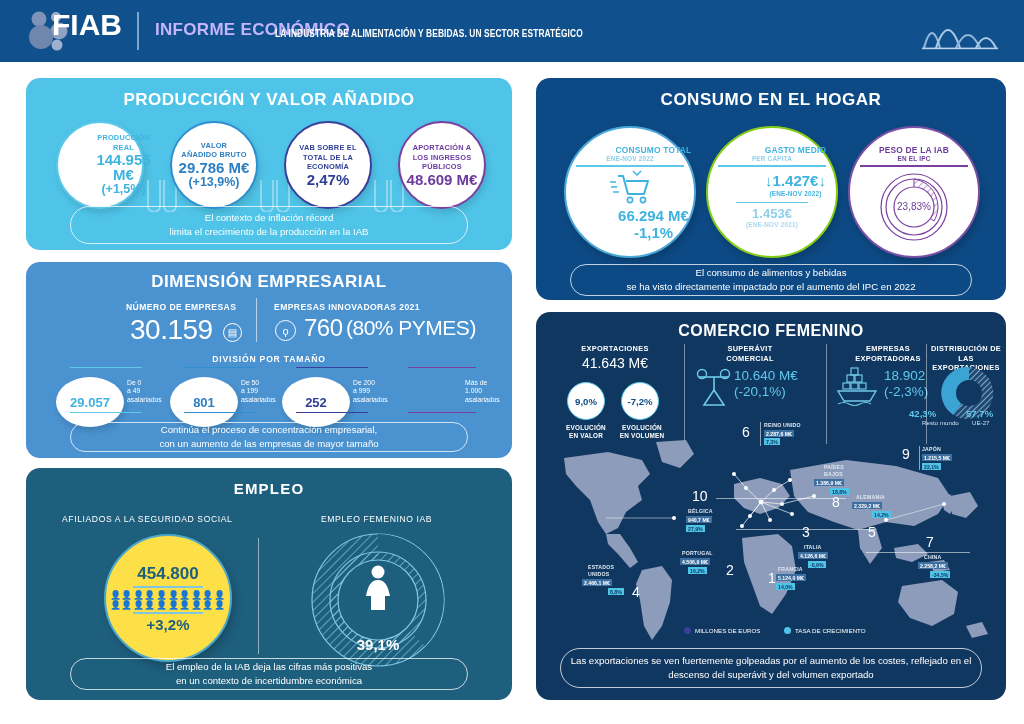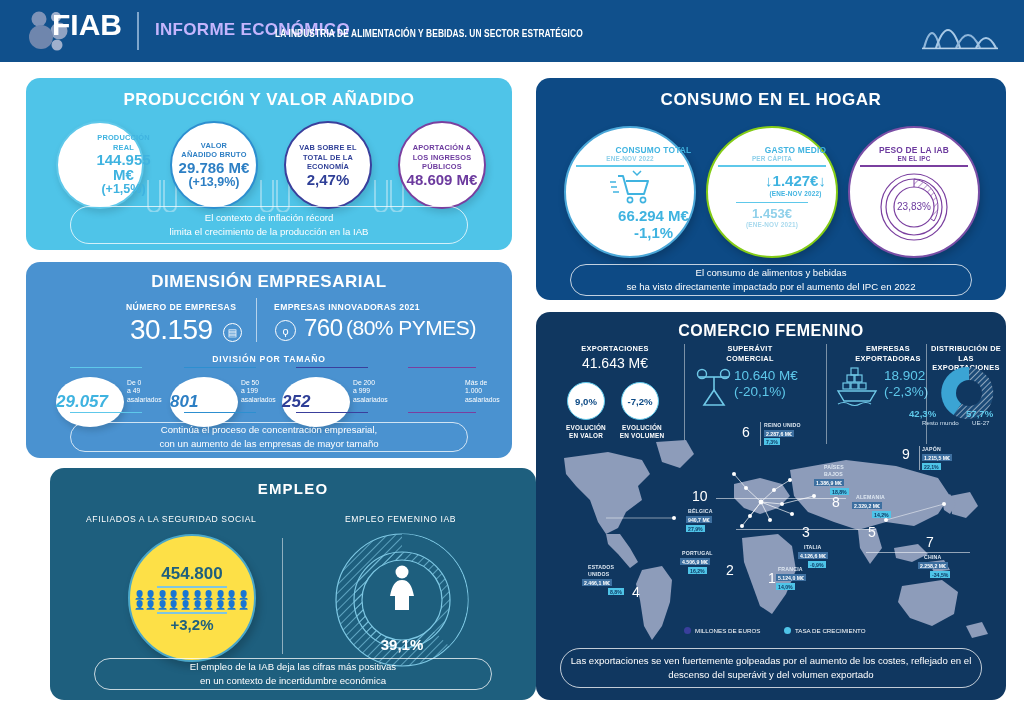--- a/index.html
+++ b/index.html
@@ -27,21 +27,21 @@
     position:absolute; left:275px; top:26px; color:#ffffff;
     font-size:8.4px; font-weight:bold; letter-spacing:0.1px;
     transform:scaleY(1.35); transform-origin:left top;
   }
   .hdr-mark { position:absolute; right:26px; top:14px; width:76px; height:36px; }
 
   
   .panel { position:absolute; border-radius:14px; }
   .p-prod  { left:26px;  top:78px;  width:486px; height:172px; background:#4fc4e8; }
   .p-dim   { left:26px;  top:262px; width:486px; height:196px; background:#4a92d0; }
-  .p-emp   { left:26px;  top:468px; width:486px; height:232px; background:#1e5f7e;margin-left:24px; }
+  .p-emp   { left:26px;  top:468px; width:486px; height:232px; background:#1e5f7e; }
   .p-cons  { left:536px; top:78px;  width:470px; height:222px; background:#0d4a85; }
   .p-com   { left:536px; top:312px; width:470px; height:388px; background:#103760; }
 
   .panel-title {
     position:absolute; left:0; width:100%; text-align:center;
     color:#ffffff; font-weight:bold;
   }
   .t-prod  { top:12px; font-size:17px; letter-spacing:0.5px; }
   .t-dim   { top:10px; font-size:17px; letter-spacing:0.5px; }
   .t-emp   { top:12px; font-size:15px; letter-spacing:1.2px; }
@@ -71,22 +71,22 @@
   .purp  { color:#6c3a9e; } .purpb { border:2px solid #7a3f9f; }
 
   
   .dim-lbl { position:absolute; color:#ffffff; font-size:8.6px; font-weight:bold; letter-spacing:0.4px; }
   .dim-big { position:absolute; color:#ffffff; font-size:28px; font-weight:300; letter-spacing:-0.5px; }
   .dim-div { position:absolute; width:1px; background:rgba(255,255,255,0.6); }
   .dim-ico { position:absolute; border:1.4px solid #ffffff; border-radius:50%;
              display:flex; align-items:center; justify-content:center; color:#fff; }
   .size-bub {
     position:absolute; width:68px; height:50px; border-radius:50%;
-    background:#ffffff; display:flex; align-items:center; 
-    font-size:17px; font-weight:bold; box-shadow:2px 4px 6px rgba(0,0,0,0.14);font-style:italic;
+    background:#ffffff; display:flex; align-items:center; justify-content:center;
+    font-size:13px; font-weight:bold; box-shadow:2px 4px 6px rgba(0,0,0,0.14);
   }
   .size-txt { position:absolute; color:#ffffff; font-size:6.8px; line-height:8.4px; }
   .size-line { position:absolute; height:1.4px; }
 
   
   .emp-lbl { position:absolute; color:#ffffff; font-size:8.6px; letter-spacing:0.6px; }
   .emp-circle {
     position:absolute; width:128px; height:128px; border-radius:50%;
     background:#fde047; border:2px solid #4aa7c9;
     box-shadow:3px 5px 9px rgba(0,0,0,0.2);

